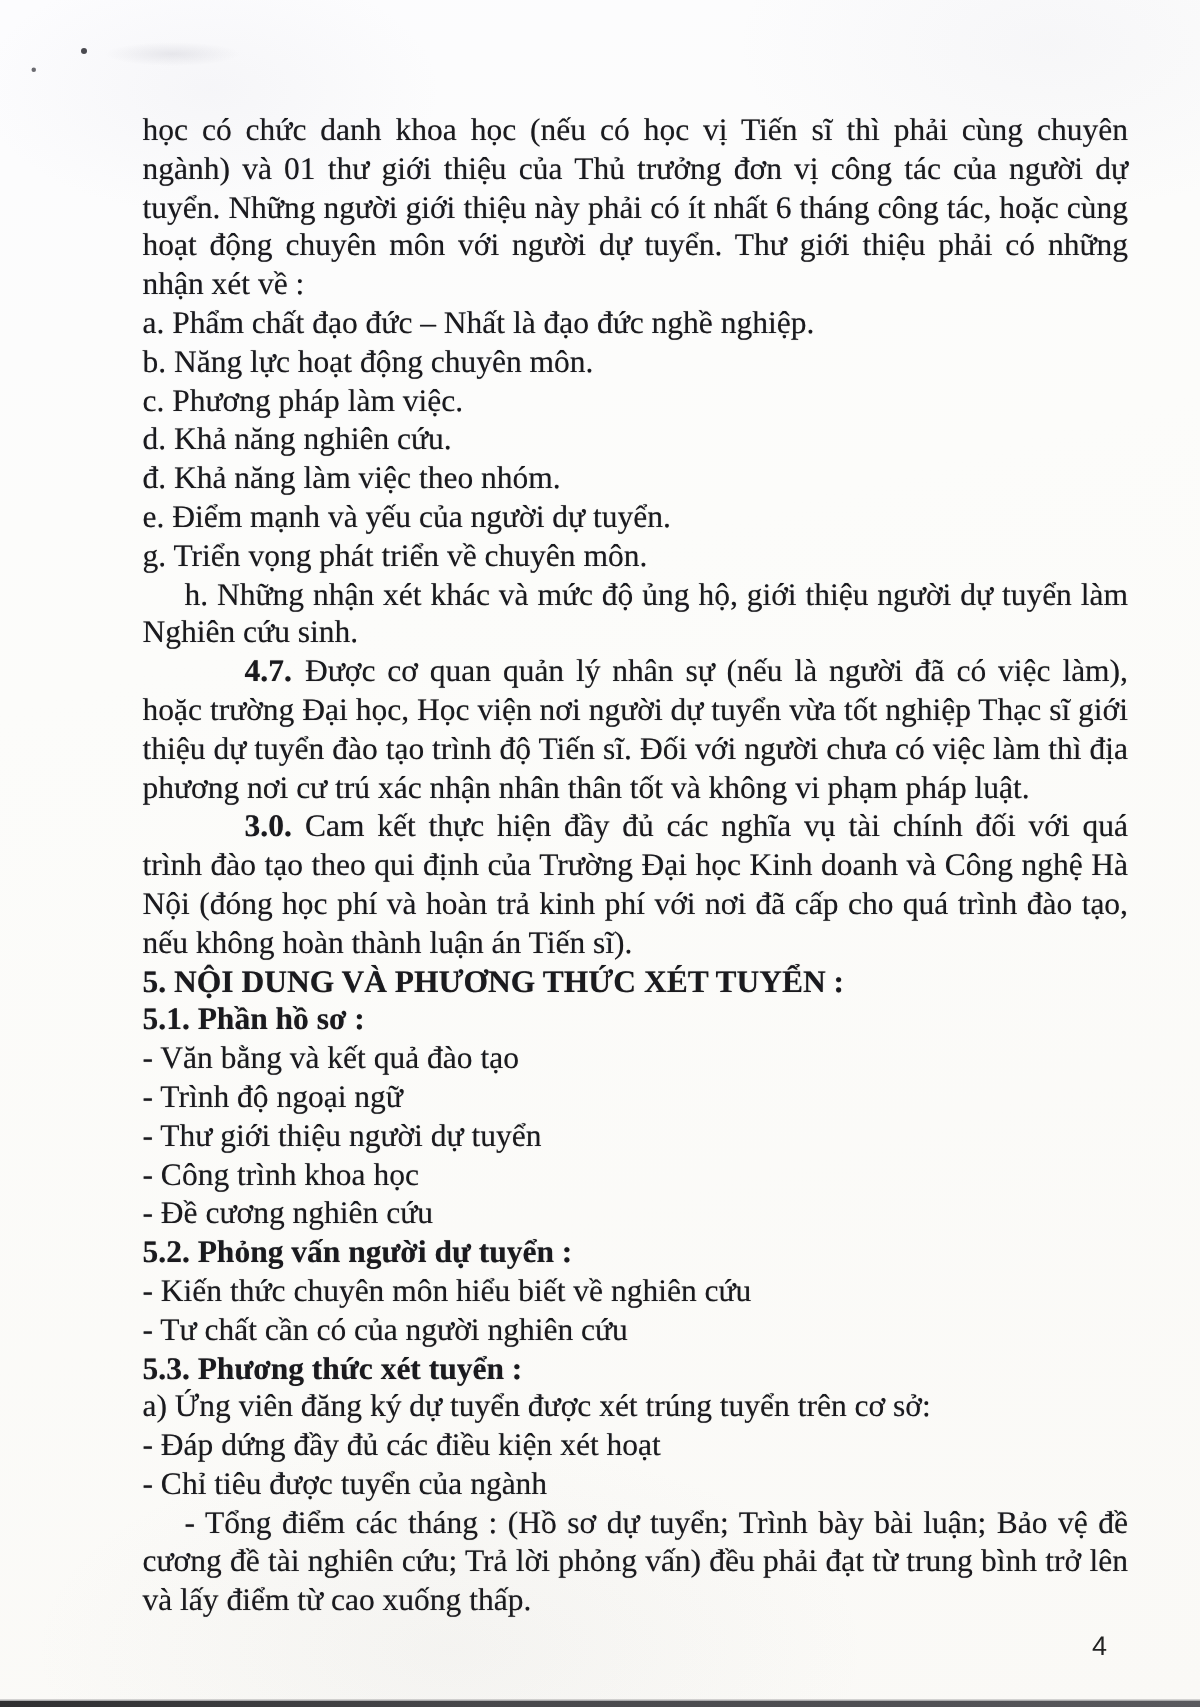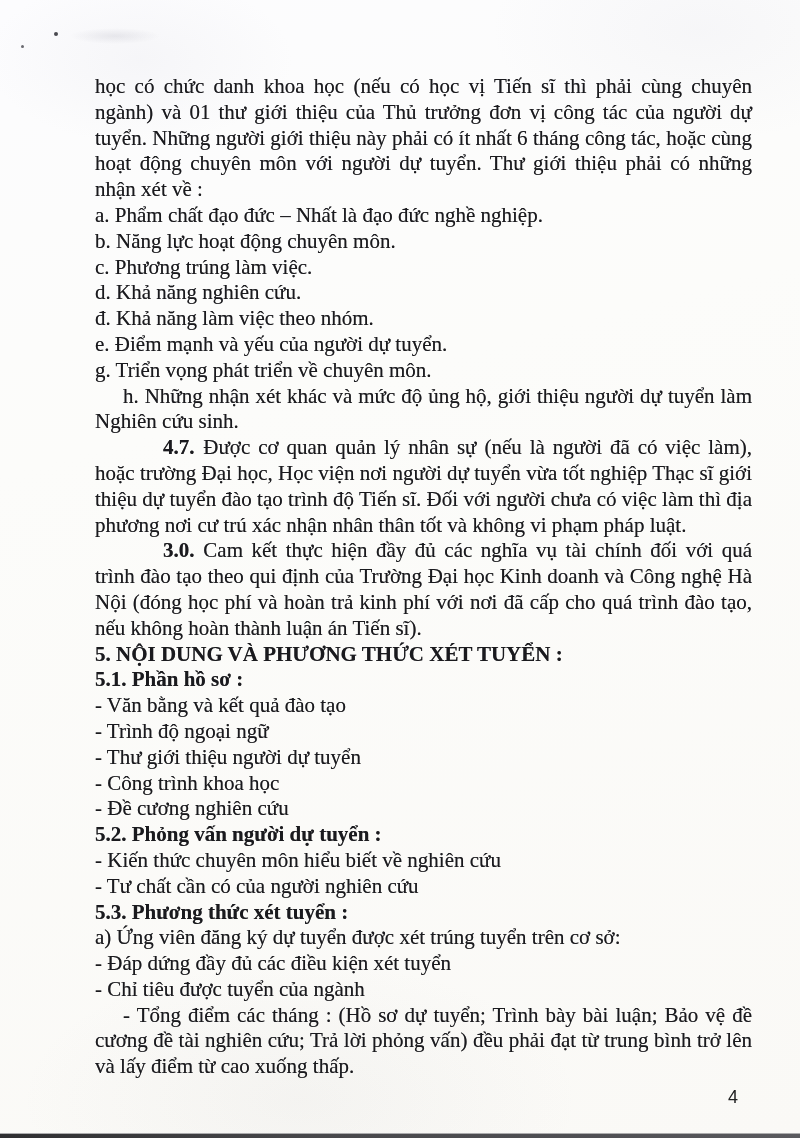--- a/index.html
+++ b/index.html
@@ -61,21 +61,21 @@
 
 <div class="page">
   <div class="smudge"></div>
   <div class="speck s1"></div>
   <div class="speck s2"></div>
 
   <div class="content">
     <p class="just">học có chức danh khoa học (nếu có học vị Tiến sĩ thì phải cùng chuyên ngành) và 01 thư giới thiệu của Thủ trưởng đơn vị công tác của người dự tuyển. Những người giới thiệu này phải có ít nhất 6 tháng công tác, hoặc cùng hoạt động chuyên môn với người dự tuyển. Thư giới thiệu phải có những nhận xét về :</p>
     <p class="ml-letter">a. Phẩm chất đạo đức – Nhất là đạo đức nghề nghiệp.</p>
     <p class="ml-letter">b. Năng lực hoạt động chuyên môn.</p>
-    <p class="ml-letter">c. Phương trúng làm việc.</p>
+    <p class="ml-letter">c. Phương pháp làm việc.</p>
     <p class="ml-letter">d. Khả năng nghiên cứu.</p>
     <p class="ml-letter">đ. Khả năng làm việc theo nhóm.</p>
     <p class="ml-letter">e. Điểm mạnh và yếu của người dự tuyển.</p>
     <p class="ml-letter">g. Triển vọng phát triển về chuyên môn.</p>
     <p class="ind just">h. Những nhận xét khác và mức độ ủng hộ, giới thiệu người dự tuyển làm Nghiên cứu sinh.</p>
 
     <p class="ind just">
       <b class="num">4.7.</b><span>Được cơ quan quản lý nhân sự (nếu là người đã có việc làm), hoặc trường Đại học, Học viện nơi người dự tuyển vừa tốt nghiệp Thạc sĩ giới thiệu dự tuyển đào tạo trình độ Tiến sĩ. Đối với người chưa có việc làm thì địa phương nơi cư trú xác nhận nhân thân tốt và không vi phạm pháp luật.</span>
     </p>
     <p class="ind just">
@@ -87,20 +87,20 @@
     <p class="ml-dash">- Văn bằng và kết quả đào tạo</p>
     <p class="ml-dash">- Trình độ ngoại ngữ</p>
     <p class="ml-dash">- Thư giới thiệu người dự tuyển</p>
     <p class="ml-dash">- Công trình khoa học</p>
     <p class="ml-dash">- Đề cương nghiên cứu</p>
     <p class="hd">5.2. Phỏng vấn người dự tuyển :</p>
     <p class="ml-dash">- Kiến thức chuyên môn hiểu biết về nghiên cứu</p>
     <p class="ml-dash">- Tư chất cần có của người nghiên cứu</p>
     <p class="hd">5.3. Phương thức xét tuyển :</p>
     <p class="ml-letter">a) Ứng viên đăng ký dự tuyển được xét trúng tuyển trên cơ sở:</p>
-    <p class="ml-dash">- Đáp dứng đầy đủ các điều kiện xét tuyển</p>
+    <p class="ml-dash">- Đáp dứng đầy đủ các điều kiện xét hoạt</p>
     <p class="ml-dash">- Chỉ tiêu được tuyển của ngành</p>
     <p class="ind just">- Tổng điểm các tháng : (Hồ sơ dự tuyển; Trình bày bài luận; Bảo vệ đề cương đề tài nghiên cứu; Trả lời phỏng vấn) đều phải đạt từ trung bình trở lên và lấy điểm từ cao xuống thấp.</p>
   </div>
 
   <div class="page-number">4</div>
   <div class="bottom-edge"></div>
 </div>
 
 </body></html>

